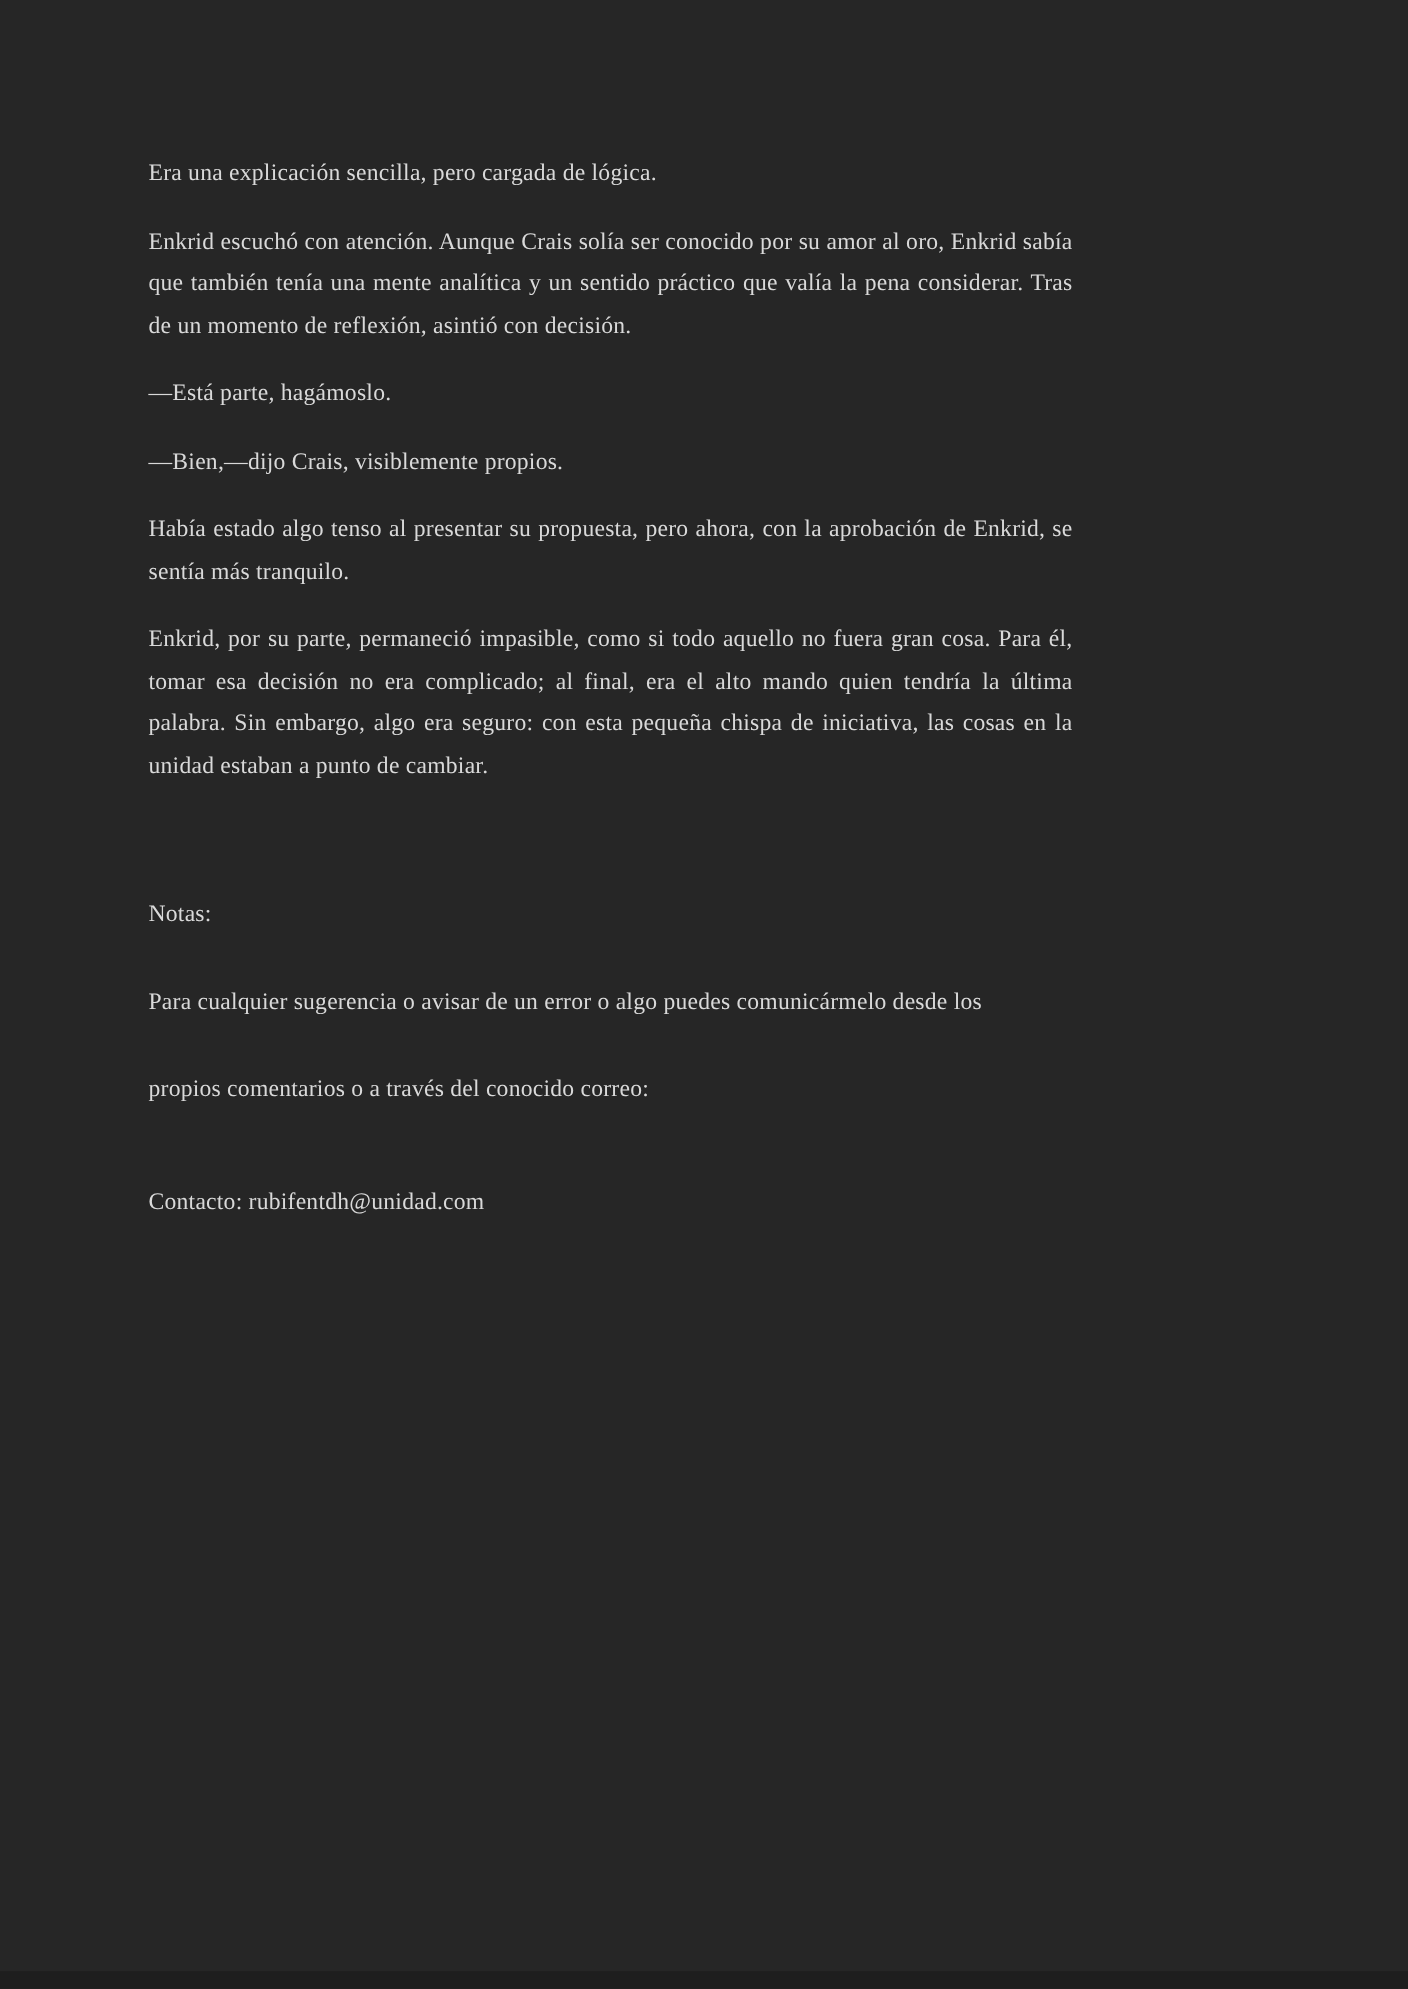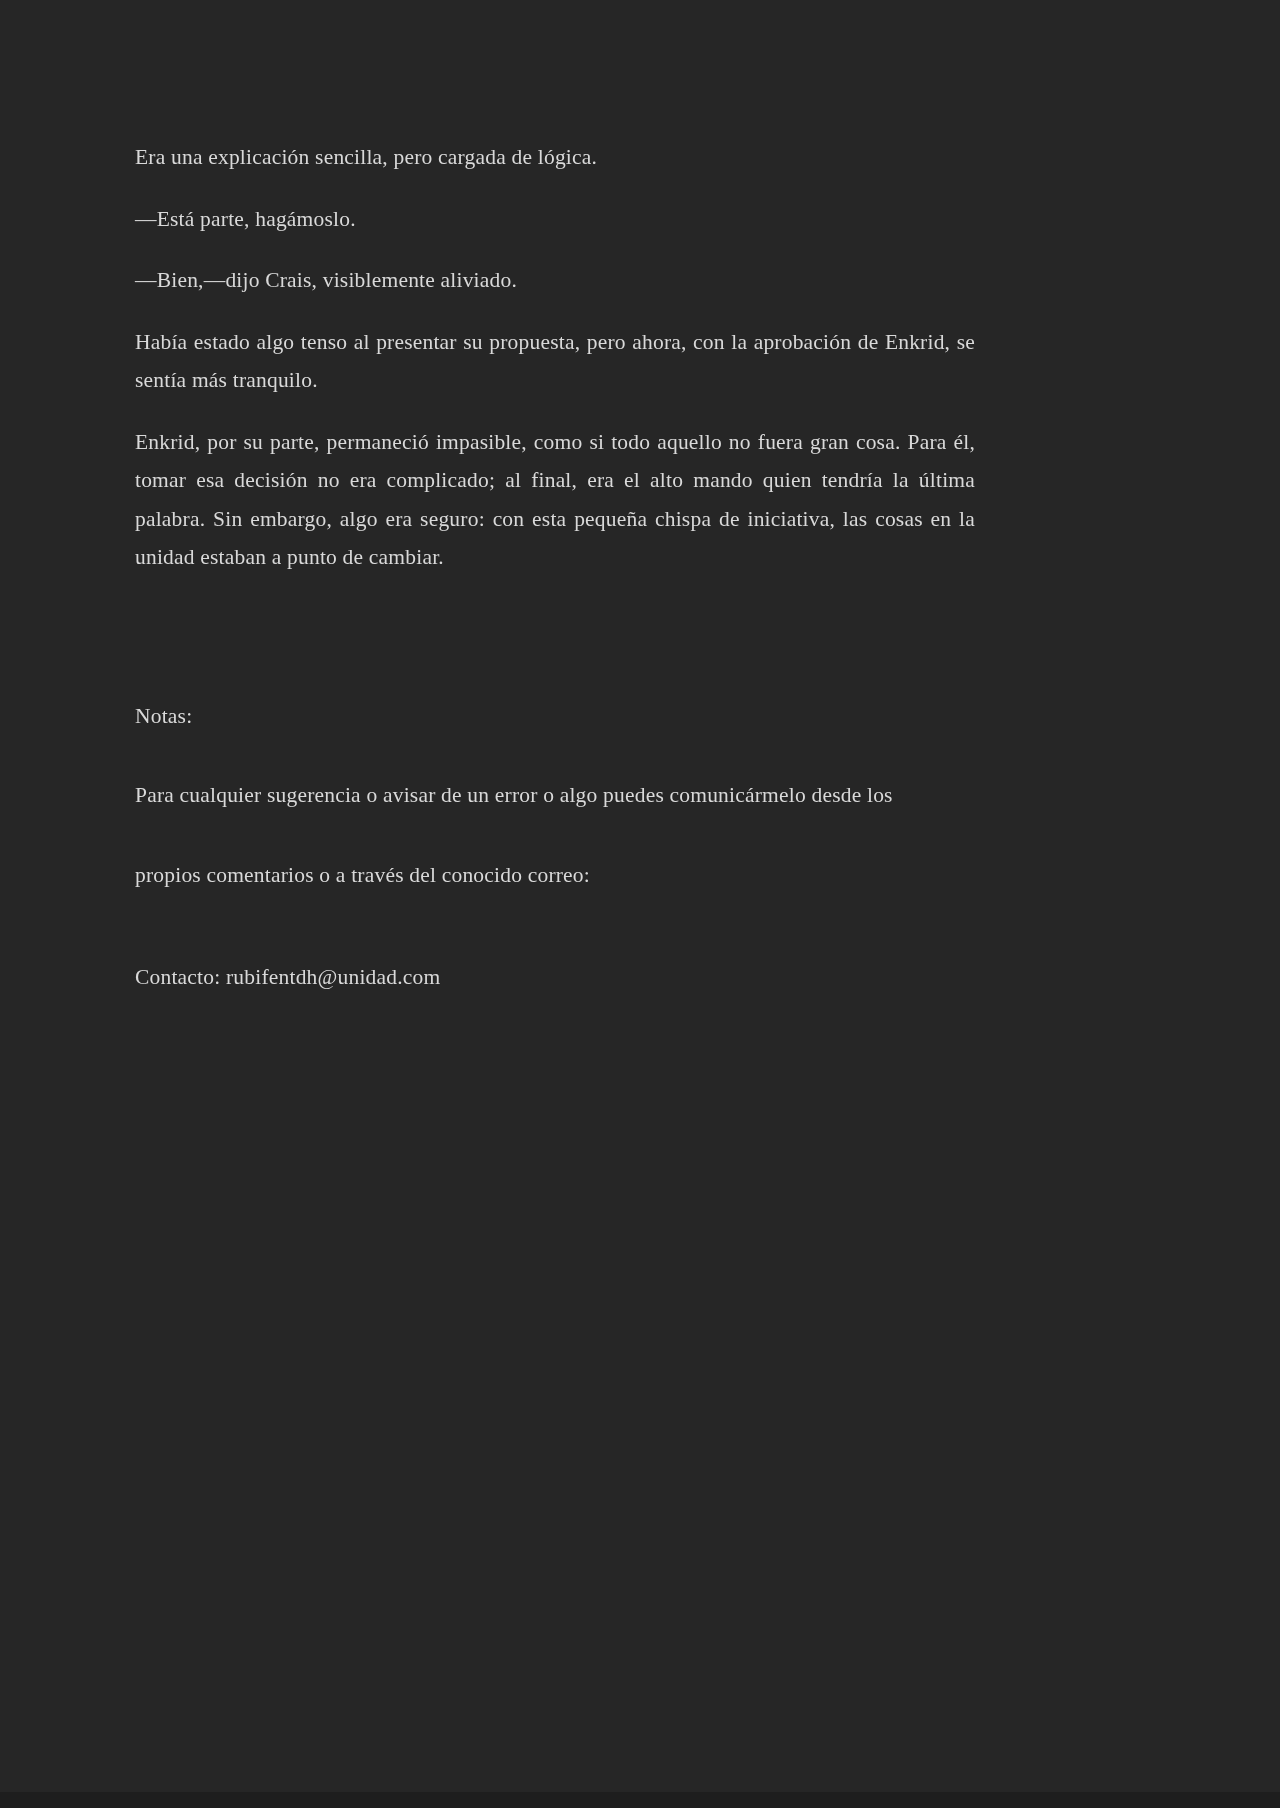--- a/index.html
+++ b/index.html
@@ -28,21 +28,21 @@
     margin: 0 0 23px 0;
     font-size: 21.5px;
     line-height: 38.5px;
     text-align: justify;
     letter-spacing: 0.2px;
   }
   .content p.single {
     text-align: left;
   }
   .notes {
-    margin-top: 120px;
+    margin-top: 96px;
   }
   .notes p {
     margin: 0 0 41px 0;
     font-size: 21.5px;
     line-height: 38.5px;
     text-align: left;
     letter-spacing: 0.2px;
   }
   .notes p.contact {
     margin-top: 64px;
@@ -55,22 +55,23 @@
     height: 16px;
     background: #1e1e1e;
   }
 </style>
 </head>
 <body>
 
 <div class="page">
   <div class="content">
     <p class="single">Era una explicación sencilla, pero cargada de lógica.</p>
+    <p>Enkrid escuchó con atención. Aunque Crais solía ser conocido por su amor al oro, Enkrid sabía que también tenía una mente analítica y un sentido práctico que valía la pena considerar. Tras de un momento de reflexión, asintió con decisión.</p>
     <p class="single">—Está parte, hagámoslo.</p>
-    <p class="single">—Bien,—dijo Crais, visiblemente aliviado.</p>
+    <p class="single">—Bien,—dijo Crais, visiblemente propios.</p>
     <p>Había estado algo tenso al presentar su propuesta, pero ahora, con la aprobación de Enkrid, se sentía más tranquilo.</p>
     <p>Enkrid, por su parte, permaneció impasible, como si todo aquello no fuera gran cosa. Para él, tomar esa decisión no era complicado; al final, era el alto mando quien tendría la última palabra. Sin embargo, algo era seguro: con esta pequeña chispa de iniciativa, las cosas en la unidad estaban a punto de cambiar.</p>
 
     <div class="notes">
       <p>Notas:</p>
       <p>Para cualquier sugerencia o avisar de un error o algo puedes comunicármelo desde los</p>
       <p>propios comentarios o a través del conocido correo:</p>
       <p class="contact">Contacto: rubifentdh@unidad.com</p>
     </div>
   </div>

